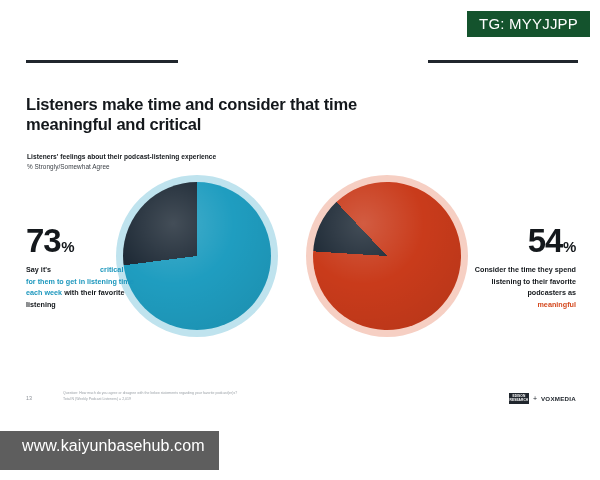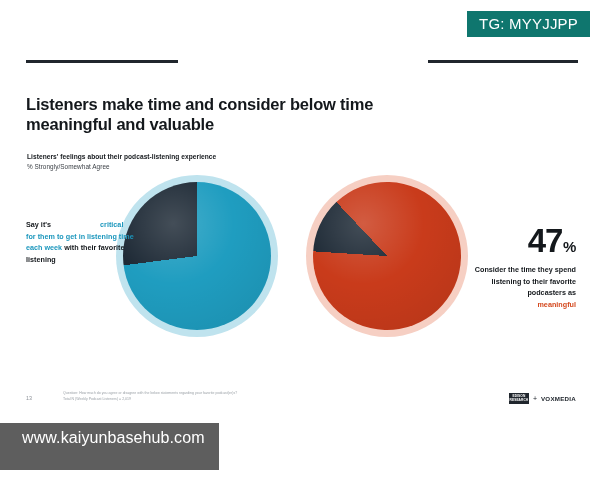--- a/index.html
+++ b/index.html
@@ -14,39 +14,39 @@
     overflow: hidden;
     font-family: "Liberation Sans", sans-serif;
     -webkit-font-smoothing: antialiased;
   }
 
   
   .tag-watermark {
     position: absolute;
     top: 11px;
     right: 10px;
-    background: #0f766e;
+    background: #14532d;
     color: #ffffff;
     font-size: 15px;
     letter-spacing: 0.2px;
     padding: 5px 12px 6px 12px;
     line-height: 1;
     z-index: 40;
   }
 
   
   .url-watermark {
     position: absolute;
     left: 0;
     bottom: 10px;
     background: #5e5e5e;
     color: #ffffff;
     font-size: 16px;
     letter-spacing: 0.1px;
-    padding: 7px 14px 24px 22px;
+    padding: 7px 14px 16px 22px;
     line-height: 1;
     z-index: 40;
   }
 
   
   .slide {
     position: absolute;
     left: 8px;
     top: 60px;
     width: 584px;
@@ -223,50 +223,53 @@
     letter-spacing: 0.25px;
   }
 </style>
 </head>
 <body>
 
 <div class="tag-watermark">TG: MYYJJPP</div>
 
 <div class="slide">
 
-  <div class="headline">Listeners make time and consider below time meaningful and valuable</div>
+  <div class="headline">Listeners make time and consider that time meaningful and critical</div>
 
   <div class="subhead">
     <div class="subhead-line1">Listeners' feelings about their podcast-listening experience</div>
     <div class="subhead-line2">% Strongly/Somewhat Agree</div>
   </div>
 
   <div class="pie-wrap left">
     <div class="halo left"></div>
     <div class="pie" id="pie-left" style="background: conic-gradient(rgb(31, 157, 192) 0deg, rgb(31, 157, 192) 262.8deg, rgb(30, 42, 54) 262.8deg, rgb(30, 42, 54) 360deg);"></div>
     <div class="pie-shade"></div>
   </div>
 
   <div class="pie-wrap right">
     <div class="halo right"></div>
     <div class="pie" id="pie-right" style="background: conic-gradient(rgb(201, 59, 27) 0deg, rgb(201, 59, 27) 316.8deg, rgb(30, 42, 54) 316.8deg, rgb(30, 42, 54) 360deg); transform: rotate(-43.2deg);"></div>
     <div class="pie-shade"></div>
   </div>
 
   <div class="rule left"></div>
   <div class="stat left">
+    <div class="bignum">
+      <span>73</span><span class="pct">%</span>
+    </div>
     <div class="caption">
       <span>Say it's </span><span class="hl-teal">critical for them to get in listening time each week</span><span> with their favorite listening</span>
     </div>
   </div>
 
   <div class="rule right"></div>
   <div class="stat right">
     <div class="bignum">
-      <span>47</span><span class="pct">%</span>
+      <span>54</span><span class="pct">%</span>
     </div>
     <div class="caption">
       <span>Consider the time they spend listening to their favorite podcasters as </span><span class="hl-orange">meaningful</span><span></span>
     </div>
   </div>
 
   <div class="pagenum">13</div>
 
   <div class="footnote">
     <div>Question: How much do you agree or disagree with the below statements regarding your favorite podcast(er)s?</div>

